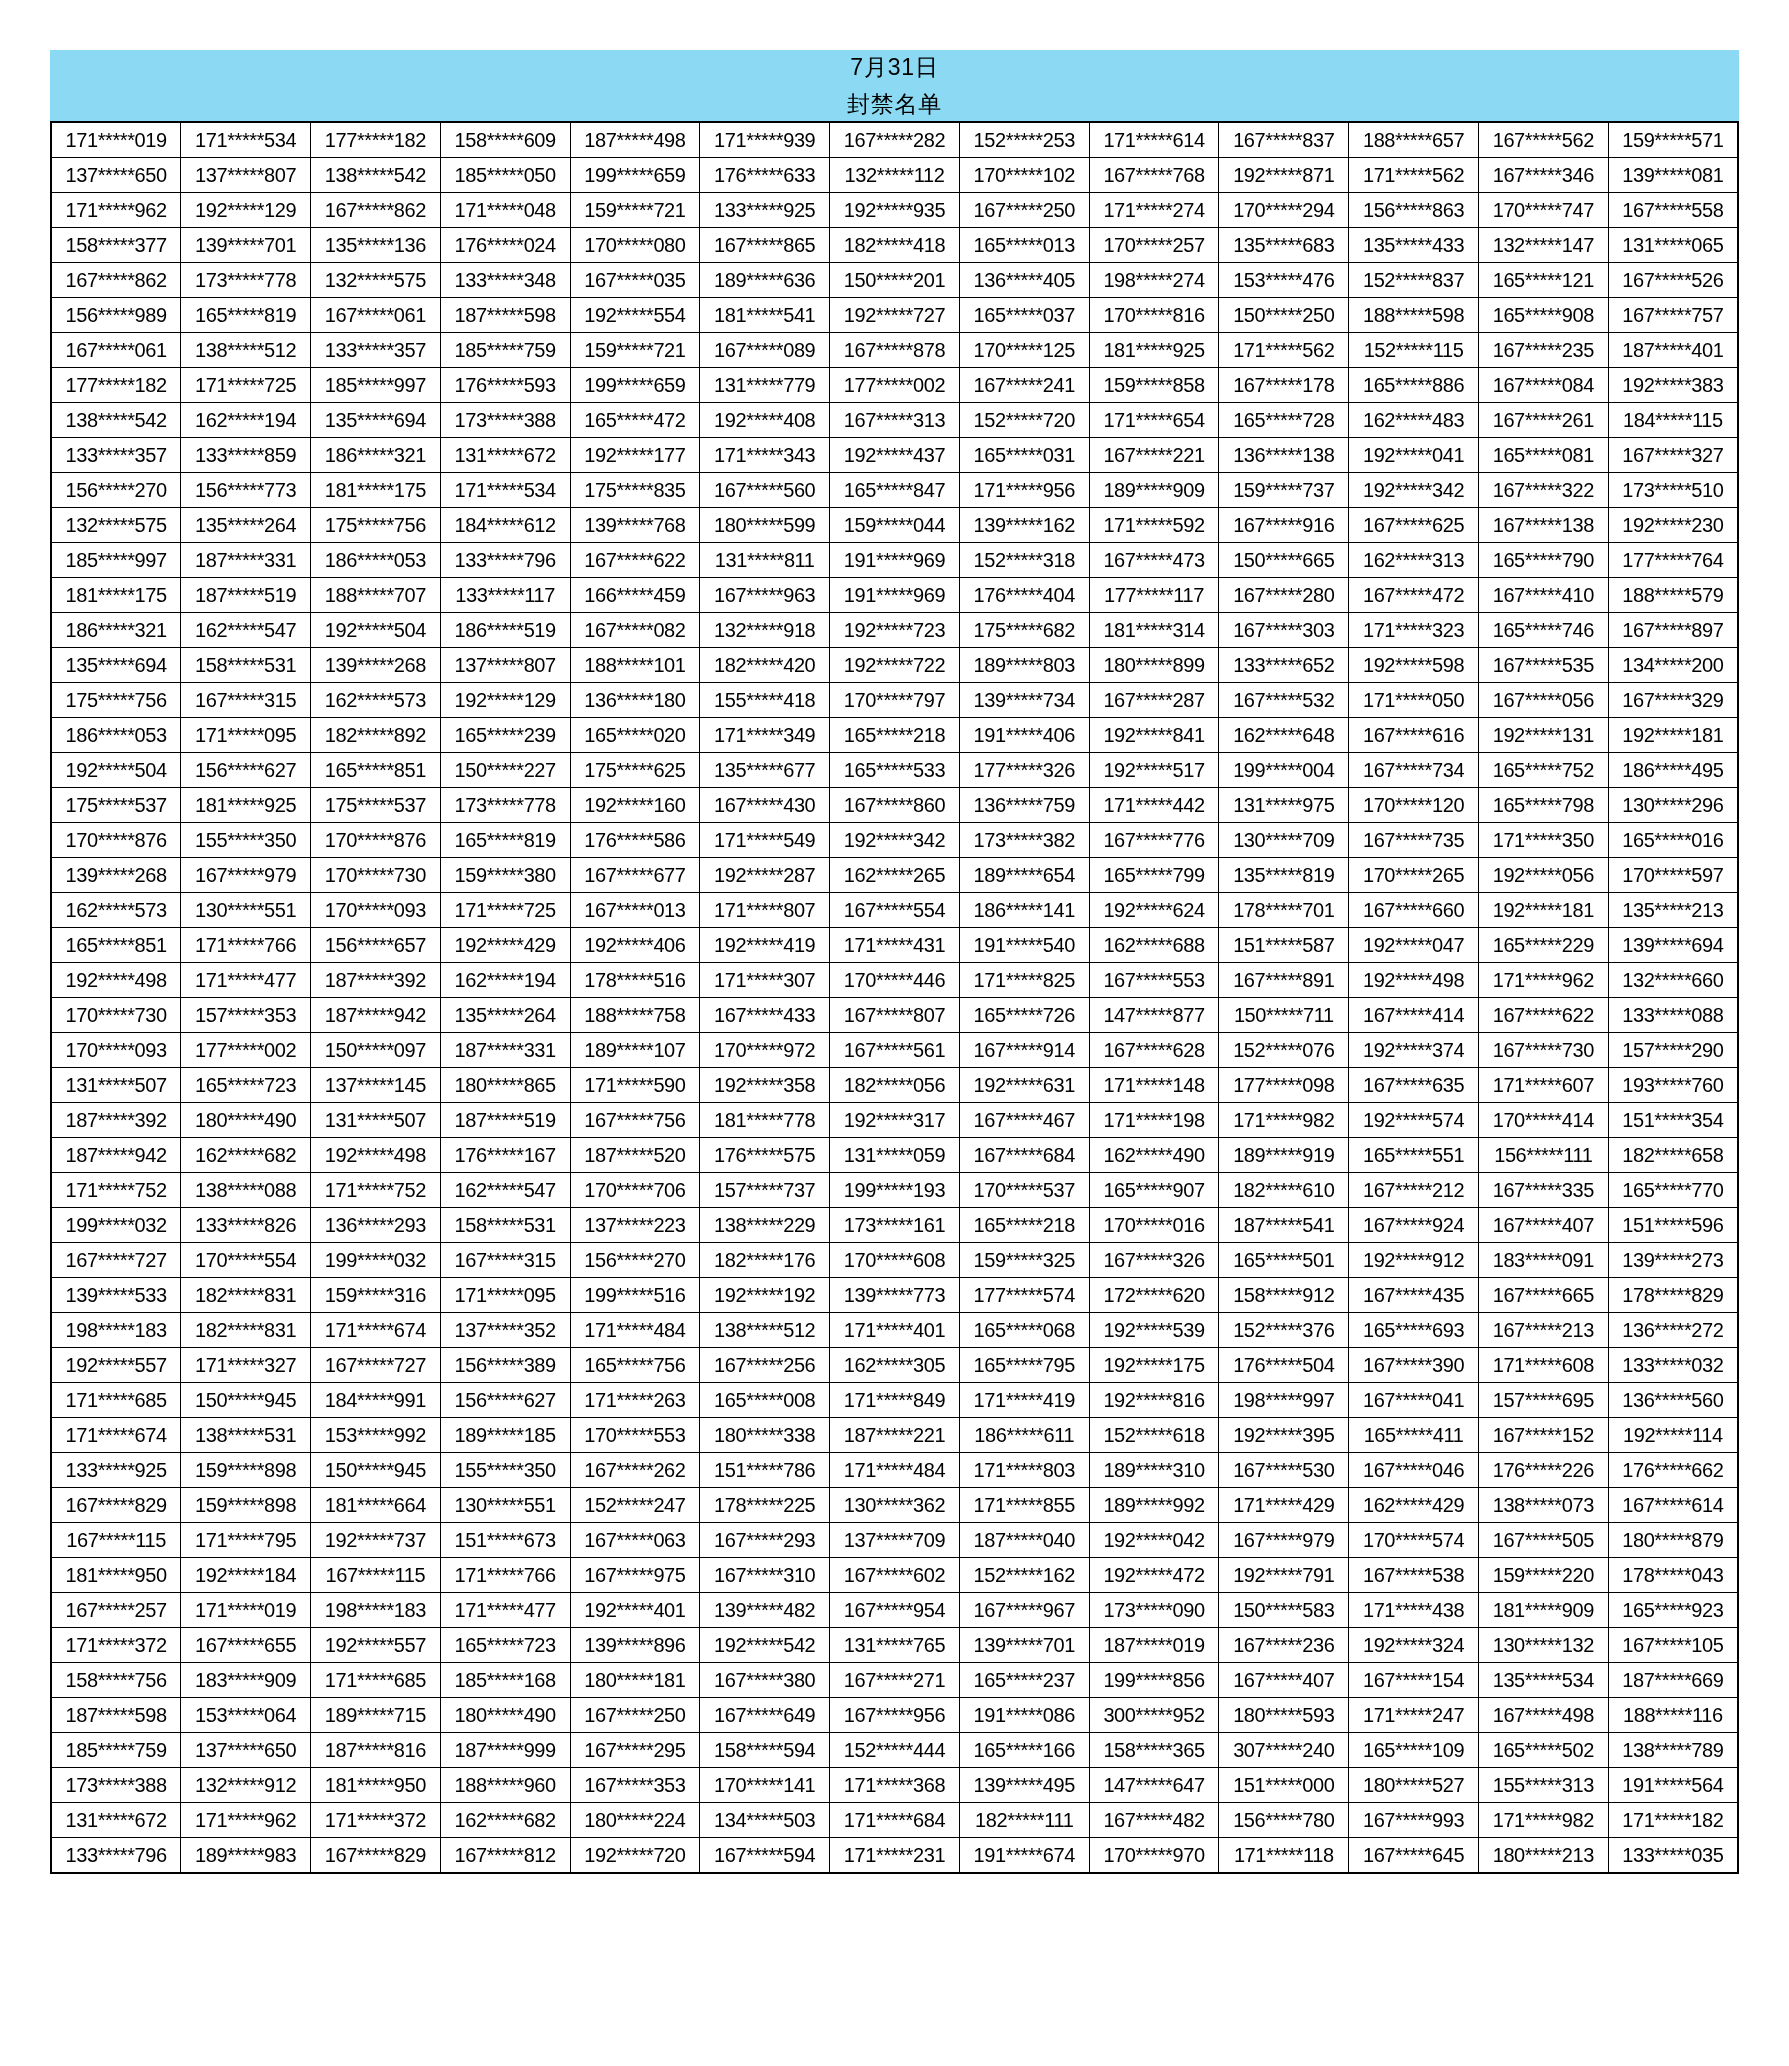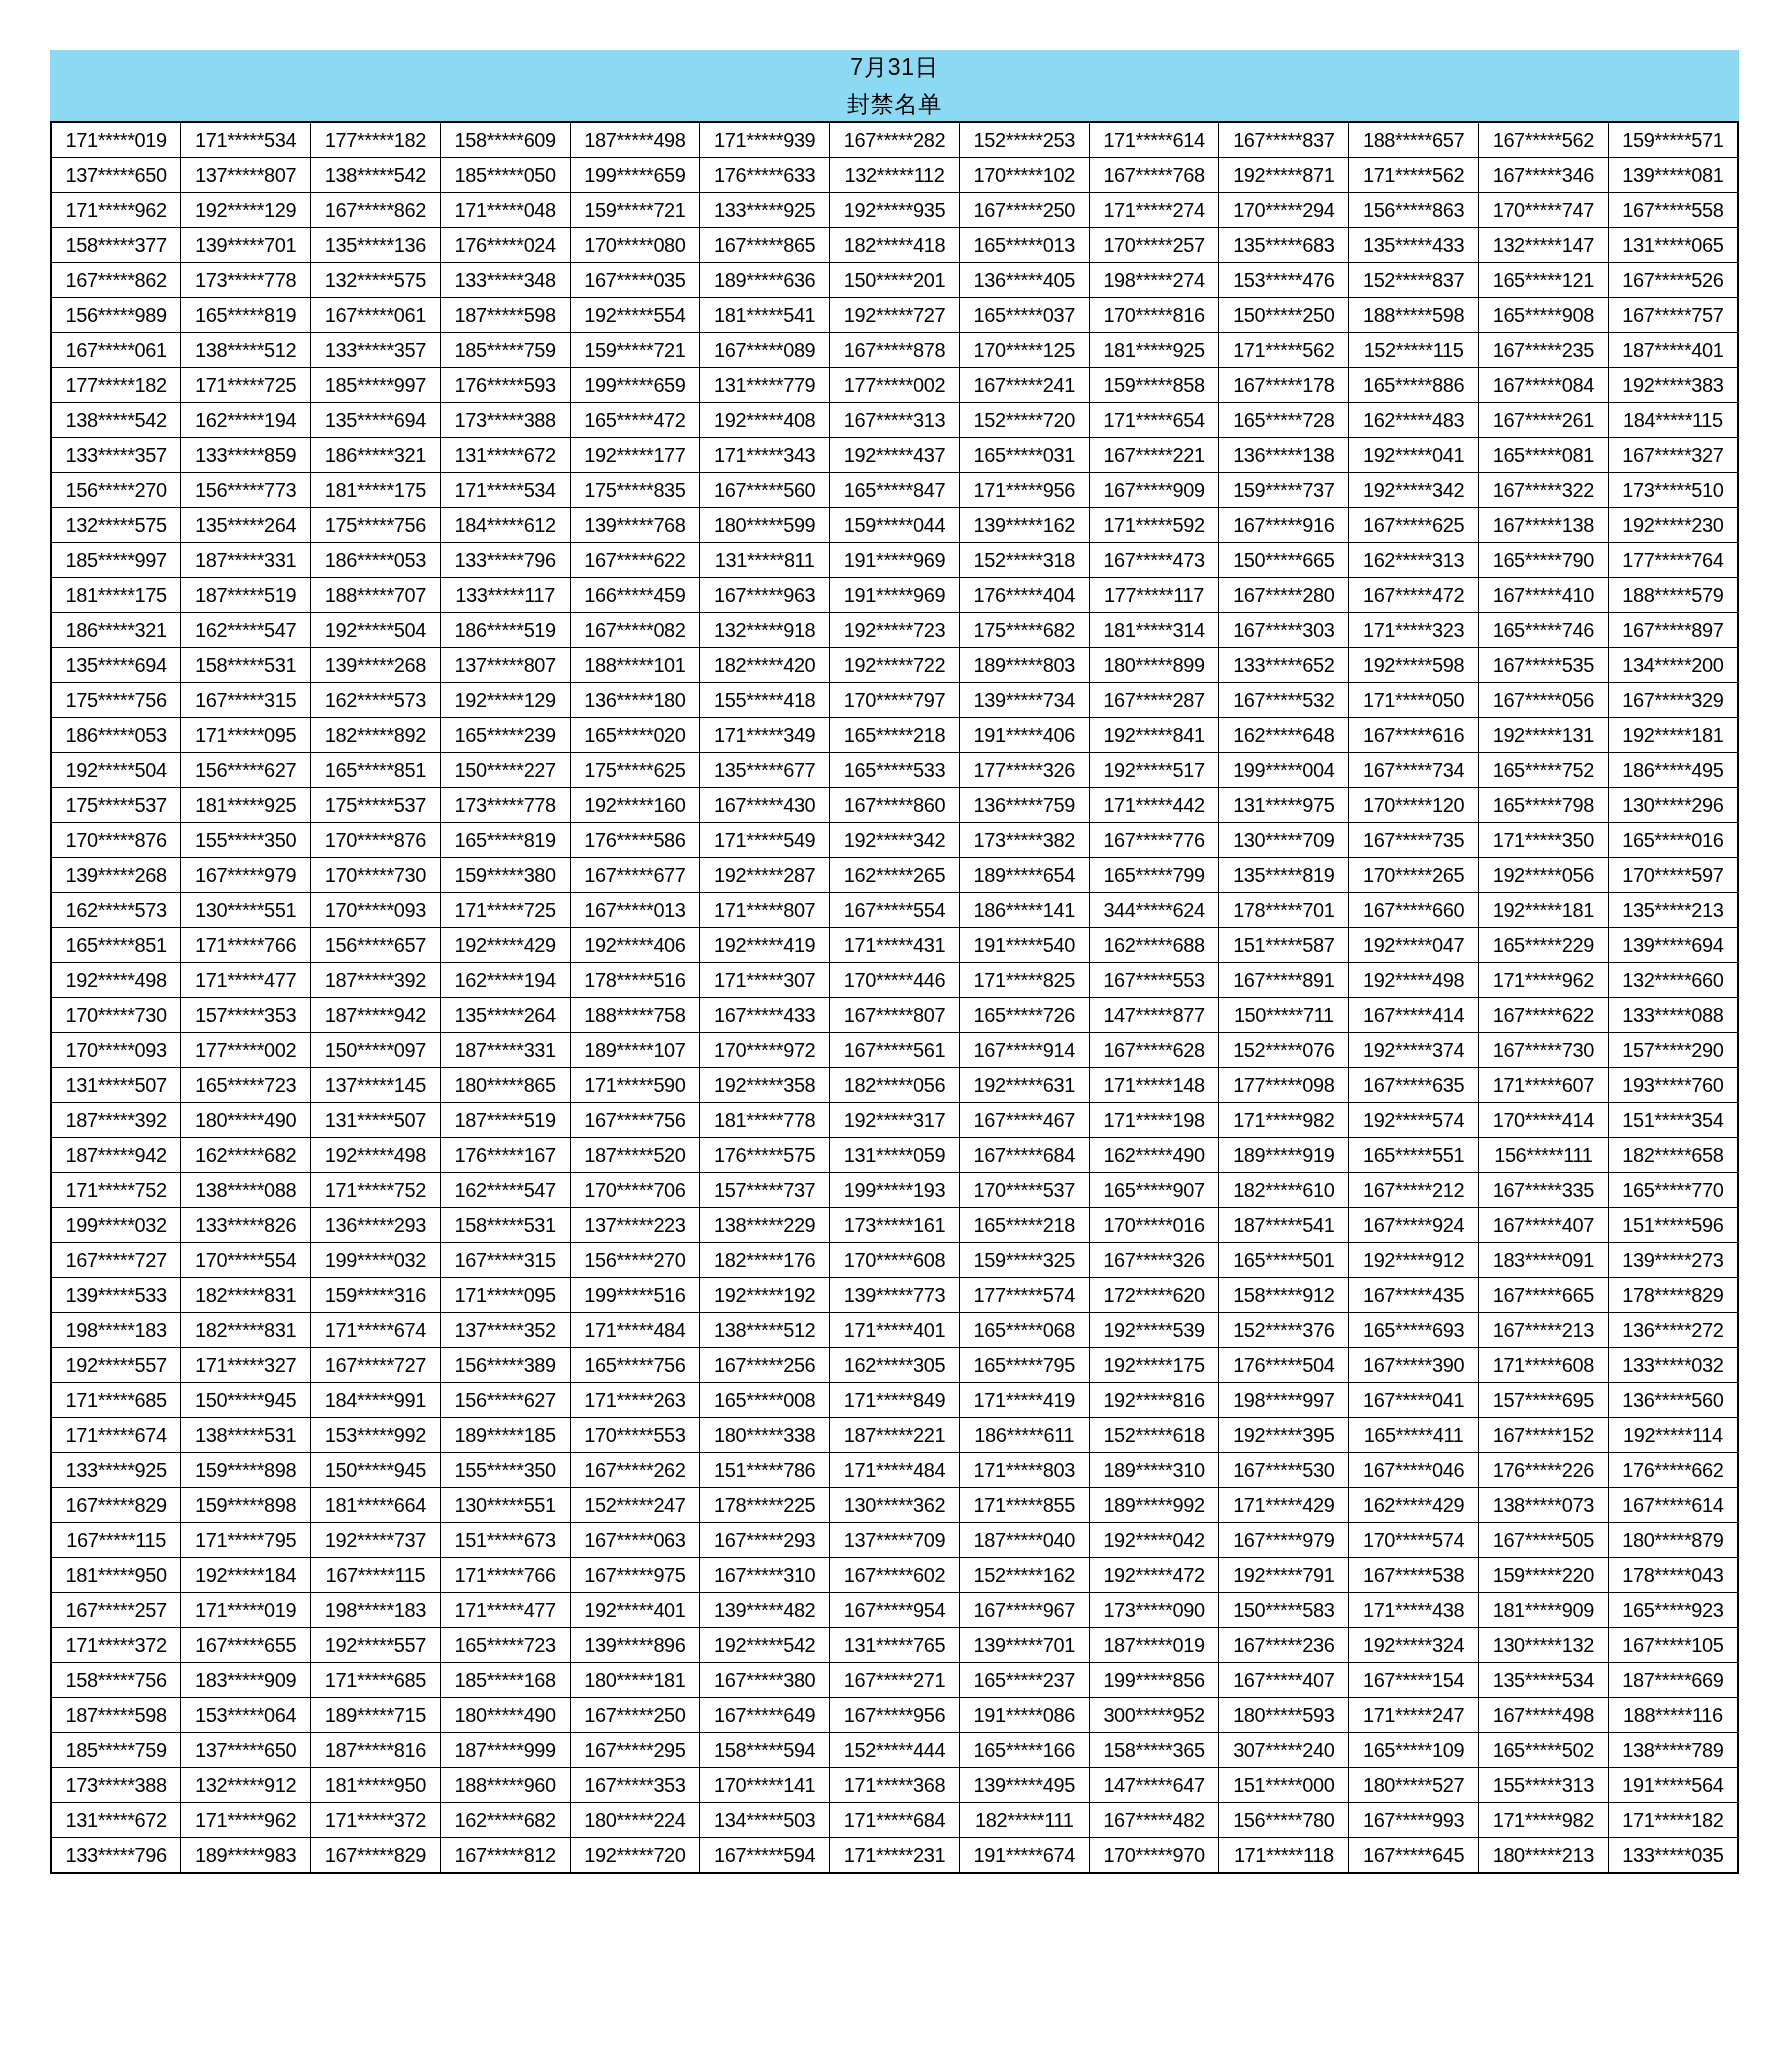--- a/index.html
+++ b/index.html
@@ -220,21 +220,21 @@
           </tr>
           <tr>
             <td>156*****270</td>
             <td>156*****773</td>
             <td>181*****175</td>
             <td>171*****534</td>
             <td>175*****835</td>
             <td>167*****560</td>
             <td>165*****847</td>
             <td>171*****956</td>
-            <td>167*****909</td>
+            <td>189*****909</td>
             <td>159*****737</td>
             <td>192*****342</td>
             <td>167*****322</td>
             <td>173*****510</td>
           </tr>
           <tr>
             <td>132*****575</td>
             <td>135*****264</td>
             <td>175*****756</td>
             <td>184*****612</td>
@@ -400,21 +400,21 @@
           </tr>
           <tr>
             <td>162*****573</td>
             <td>130*****551</td>
             <td>170*****093</td>
             <td>171*****725</td>
             <td>167*****013</td>
             <td>171*****807</td>
             <td>167*****554</td>
             <td>186*****141</td>
-            <td>344*****624</td>
+            <td>192*****624</td>
             <td>178*****701</td>
             <td>167*****660</td>
             <td>192*****181</td>
             <td>135*****213</td>
           </tr>
           <tr>
             <td>165*****851</td>
             <td>171*****766</td>
             <td>156*****657</td>
             <td>192*****429</td>

